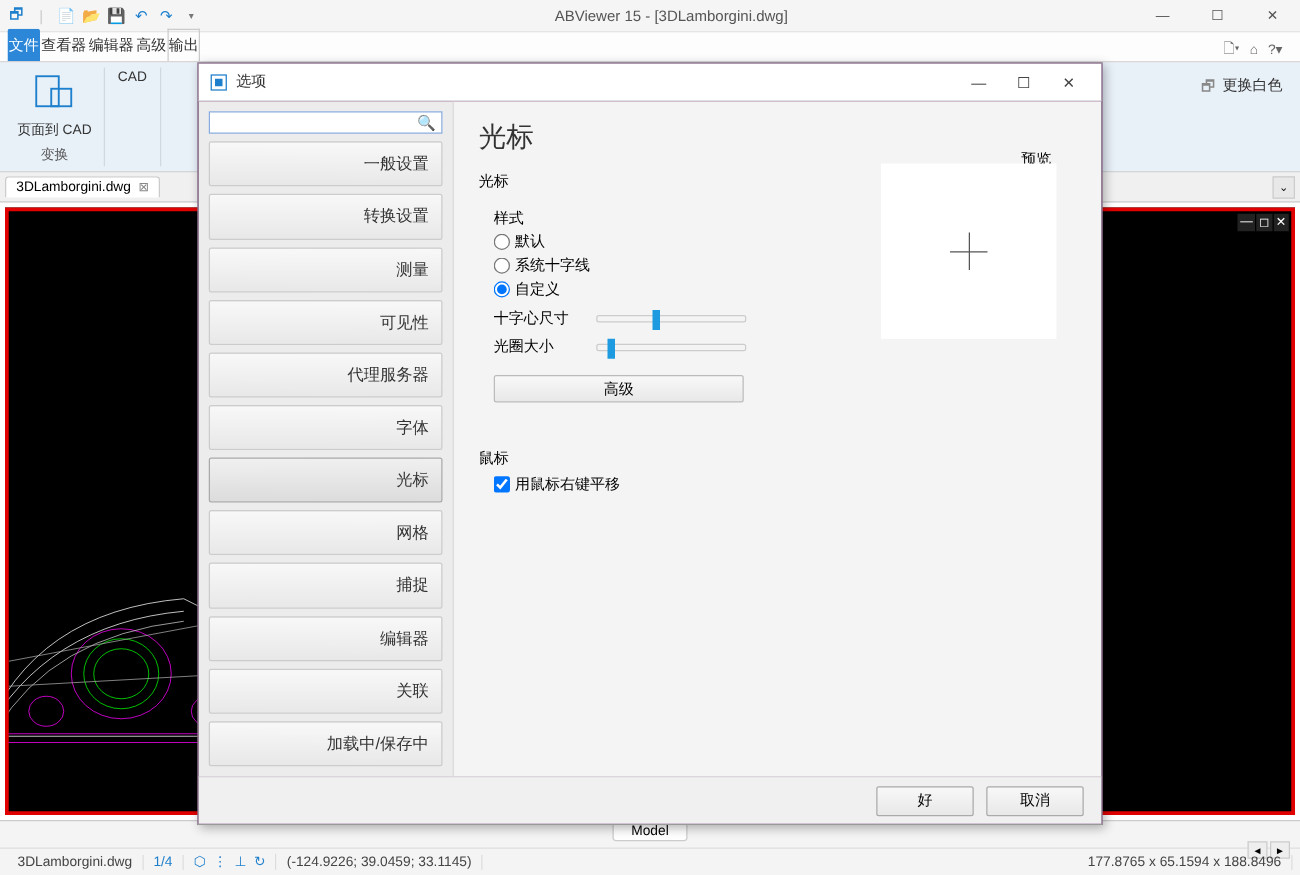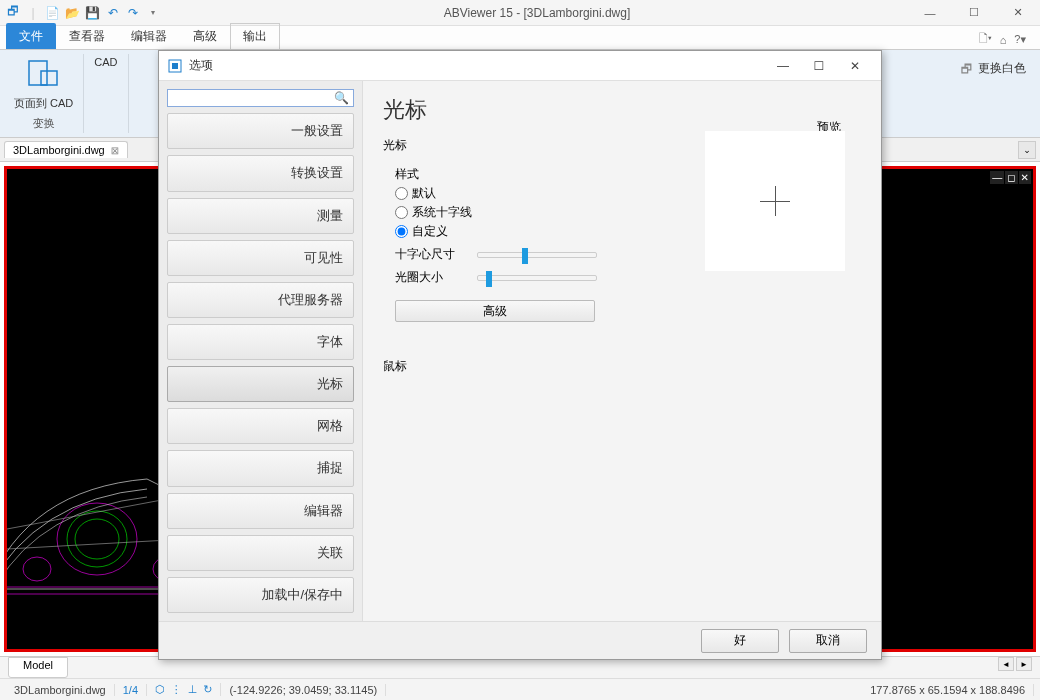--- a/index.html
+++ b/index.html
@@ -4,40 +4,40 @@
 <style>
 * { box-sizing: border-box; margin: 0; padding: 0; }
 body { font-family: "Microsoft YaHei", "Segoe UI", sans-serif; font-size: 12px; background: #fff; overflow: hidden; }
 .titlebar { height: 26px; background: #f5f5f5; display: flex; align-items: center; border-bottom: 1px solid #e0e0e0; }
 .titlebar .qat { display: flex; align-items: center; gap: 2px; padding: 0 4px; }
 .titlebar .qat span { width: 18px; height: 18px; display: inline-flex; align-items: center; justify-content: center; color: #1e7fcc; font-size: 12px; cursor: pointer; }
 .titlebar .title { flex: 1; text-align: center; color: #555; font-size: 12px; }
 .titlebar .wincontrols { display: flex; }
 .titlebar .wincontrols span { width: 44px; height: 26px; display: inline-flex; align-items: center; justify-content: center; color: #555; font-size: 11px; cursor: pointer; }
 .ribbon-tabs { height: 24px; background: #fdfdfd; display: flex; align-items: flex-end; padding: 0 6px; border-bottom: 1px solid #ccc; }
-.ribbon-tab { padding: 4px 12px; font-size: 12px; color: #333; cursor: pointer; border: 1px solid transparent; border-bottom: none; }
+.ribbon-tab { padding: 4px 0; font-size: 12px; color: #333; cursor: pointer; border: 1px solid transparent; border-bottom: none; }
 .ribbon-tab.active { background: #2c87d8; color: #fff; border-radius: 2px 2px 0 0; }
 .ribbon-tab.outline { border: 1px solid #ccc; border-bottom: none; }
 .ribbon-right { margin-left: auto; display: flex; align-items: center; gap: 8px; color: #666; font-size: 11px; padding-right: 8px; }
 .ribbon-right span { cursor: pointer; }
 .ribbon-panel { height: 88px; background: #e8f0f8; border-bottom: 1px solid #ccc; display: flex; padding: 4px; }
 .ribbon-group { display: flex; flex-direction: column; align-items: center; justify-content: space-between; padding: 2px 10px; border-right: 1px solid #d0d8e0; }
 .ribbon-group .icon-big { width: 36px; height: 36px; display: flex; align-items: center; justify-content: center; }
 .ribbon-group .label { font-size: 11px; color: #333; text-align: center; }
 .ribbon-group .grplabel { font-size: 11px; color: #555; margin-top: 2px; }
 .ribbon-right-panel { margin-left: auto; display: flex; align-items: flex-start; padding: 6px 10px; gap: 6px; color: #333; font-size: 12px; }
 .doc-tabs { height: 24px; background: #f0f0f0; display: flex; align-items: center; padding: 0 4px; border-bottom: 1px solid #ccc; }
 .doc-tab { background: #fff; border: 1px solid #ccc; border-bottom: none; padding: 2px 8px; font-size: 11px; display: flex; align-items: center; gap: 6px; border-radius: 3px 3px 0 0; }
 .doc-tab .close { color: #888; cursor: pointer; font-size: 10px; }
 .doc-tabs .chev { margin-left: auto; width: 18px; height: 18px; background: #e8e8e8; border: 1px solid #ccc; display: flex; align-items: center; justify-content: center; font-size: 9px; cursor: pointer; }
 .viewport { position: relative; height: 486px; background: #000; border: 3px solid #e00000; margin: 4px; overflow: hidden; }
 .viewport .wire { position: absolute; bottom: 40px; left: -60px; }
 .viewport .pin { position: absolute; top: 2px; right: 2px; display: flex; gap: 1px; }
 .viewport .pin span { color: #fff; font-size: 10px; background: #222; padding: 1px 2px; cursor: pointer; }
-.bottom-tabs { height: 22px; background: #f4f4f4; display: flex; padding: 0 8px; border-top: 1px solid #ccc; }
+.bottom-tabs { height: 22px; background: #f4f4f4; display: flex; align-items: center; padding: 0 8px; border-top: 1px solid #ccc; flex-direction: column; }
 .bottom-tab { background: #fff; border: 1px solid #ccc; padding: 1px 14px; font-size: 11px; border-radius: 0 0 3px 3px; }
 .bottom-tabs .scroll { margin-left: auto; display: flex; gap: 2px; }
 .bottom-tabs .scroll span { width: 16px; height: 14px; background: #eee; border: 1px solid #ccc; display: flex; align-items: center; justify-content: center; font-size: 8px; cursor: pointer; }
 .statusbar { height: 22px; background: #f4f4f4; border-top: 1px solid #ddd; display: flex; align-items: center; padding: 0 6px; font-size: 11px; color: #444; }
 .statusbar .seg { padding: 0 8px; border-right: 1px solid #ddd; }
 .statusbar .icons { display: flex; gap: 6px; color: #1e7fcc; }
 .statusbar .right { margin-left: auto; text-align: right; }
 
 
 .dialog { position: absolute; top: 50px; left: 158px; width: 724px; height: 610px; background: #701a75; border: 1px solid #999; box-shadow: 2px 2px 8px rgba(0,0,0,.3); display: flex; flex-direction: column; }
@@ -248,19 +248,23 @@
         </div>
         <button class="adv-btn">高级</button>
       </div>
 
       <div style="position:absolute; top:38px; right:40px; font-size:12px">预览</div>
       <div class="preview-box">
         <div class="cross"></div>
       </div>
 
       <div class="fieldset-label" style="margin-top:32px">鼠标</div>
+      <label class="checkbox-row">
+        <input type="checkbox" checked="" style="">
+        <span>用鼠标右键平移</span>
+      </label>
     </div>
   </div>
   <div class="dlg-footer">
     <button>好</button>
     <button>取消</button>
   </div>
 </div>
 
 </body></html>

